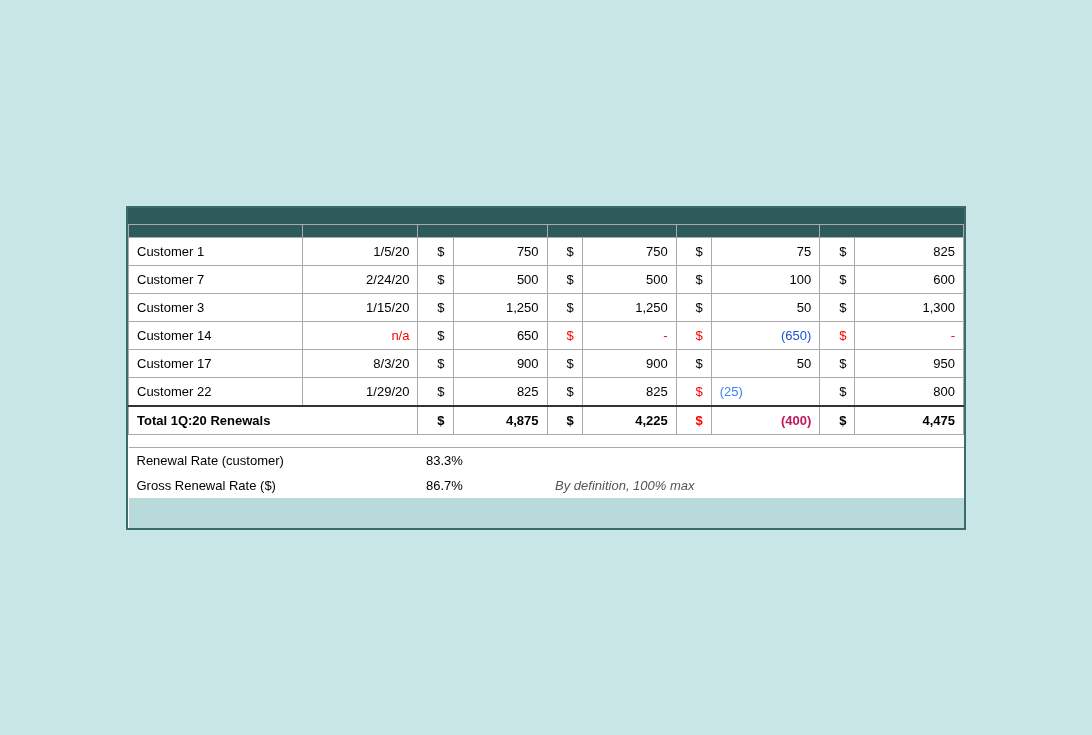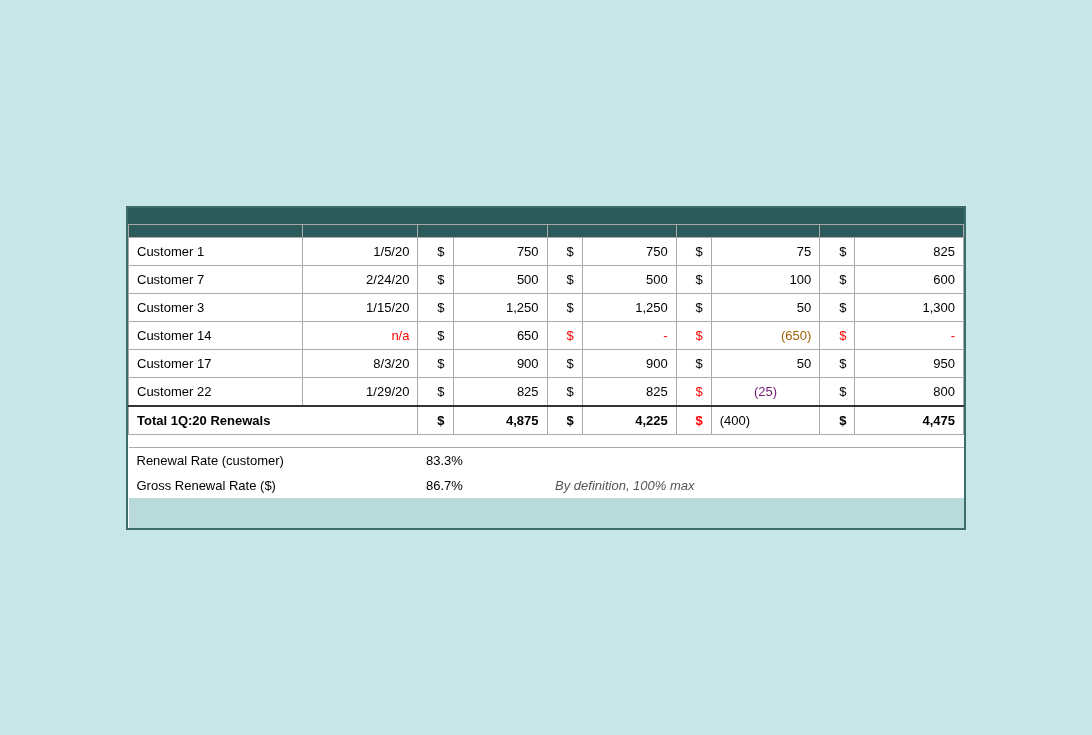--- a/index.html
+++ b/index.html
@@ -159,21 +159,21 @@
     <td class="col-total-val" style="text-align:right;">1,300</td>
   </tr>
           <tr>
     <td class="col-customer">Customer 14</td>
     <td class="col-date" style="color:red;">n/a</td>
     <td class="col-eligible-sign">$</td>
     <td class="col-eligible-val" style="text-align:right;">650</td>
     <td class="col-renewed-sign" style="color:red;">$</td>
     <td class="col-renewed-val" style="text-align:right;color:red;">-</td>
     <td class="col-upsell-sign" style="color:red;">$</td>
-    <td class="col-upsell-val" style="text-align:right;color:#a16207;margin-top:21px;">(650)</td>
+    <td class="col-upsell-val" style="text-align:right;color:#1d4ed8;margin-top:21px;">(650)</td>
     <td class="col-total-sign" style="color:red;">$</td>
     <td class="col-total-val" style="text-align:right;color:red;">-</td>
   </tr>
           <tr>
     <td class="col-customer">Customer 17</td>
     <td class="col-date" style="">8/3/20</td>
     <td class="col-eligible-sign">$</td>
     <td class="col-eligible-val" style="text-align:right;">900</td>
     <td class="col-renewed-sign" style="">$</td>
     <td class="col-renewed-val" style="text-align:right;">900</td>
@@ -183,35 +183,35 @@
     <td class="col-total-val" style="text-align:right;">950</td>
   </tr>
           <tr>
     <td class="col-customer">Customer 22</td>
     <td class="col-date" style="">1/29/20</td>
     <td class="col-eligible-sign">$</td>
     <td class="col-eligible-val" style="text-align:right;">825</td>
     <td class="col-renewed-sign" style="">$</td>
     <td class="col-renewed-val" style="text-align:right;">825</td>
     <td class="col-upsell-sign" style="color:red;">$</td>
-    <td class="col-upsell-val" style="text-align:center;color:#701a75;">(25)</td>
+    <td class="col-upsell-val" style="text-align:left;color:#3b82f6;">(25)</td>
     <td class="col-total-sign" style="">$</td>
     <td class="col-total-val" style="text-align:right;">800</td>
   </tr>
         </tbody>
       <tbody id="totals-row">
 
       <tr class="total-row">
   <td colspan="2" style="font-weight:bold;border-radius:10px;">Total 1Q:20 Renewals</td>
   <td style="text-align:right; font-weight:bold;">$</td>
   <td style="text-align:right; font-weight:bold;">4,875</td>
   <td style="text-align:right; font-weight:bold;">$</td>
   <td style="text-align:right; font-weight:bold;">4,225</td>
   <td style="text-align:right; font-weight:bold; color:red;">$</td>
-  <td style="text-align:left; font-weight:normal; color:#000000;">(400)</td>
+  <td style="text-align:right; font-weight:bold; color:#be185d;">(400)</td>
   <td style="text-align:right; font-weight:bold;">$</td>
   <td style="text-align:right; font-weight:bold;">4,475</td>
 </tr>
           <tr>
             <td colspan="10" style="border:none; height:10px;"></td>
           </tr>
         </tbody>
       <tbody class="metrics-section" id="metrics-rows">
 
       <tr>

